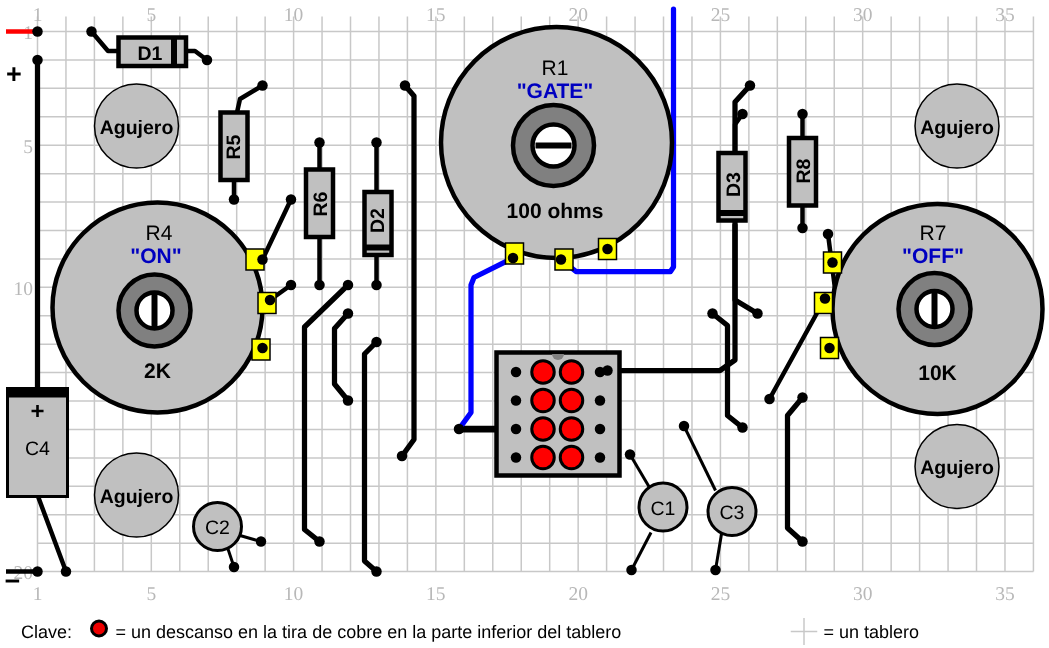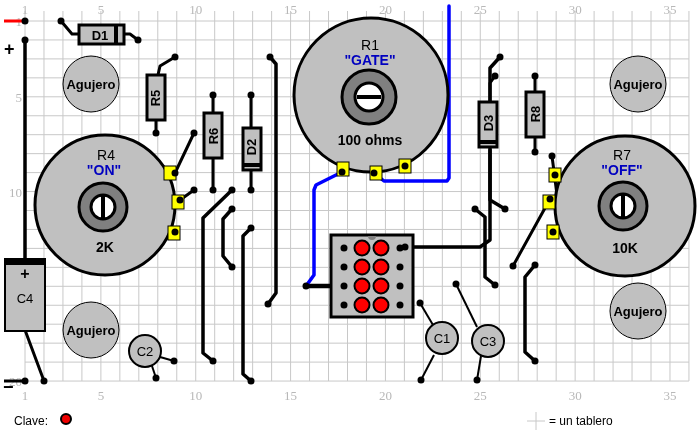--- a/index.html
+++ b/index.html
@@ -326,18 +326,19 @@
       <circle cx="405" cy="166" r="3.5"></circle>
       <circle cx="555" cy="175" r="3.5"></circle>
       <circle cx="550" cy="199" r="3.5"></circle>
       <circle cx="553" cy="232" r="3.5"></circle>
     </g>
 </svg>
 
 <div id="legend">
   <span style="left:14px">Clave:</span>
   <div class="break-dot" style="left:60px"></div>
+  <span style="left:77px">= un descanso en la tira de cobre en la parte inferior del tablero</span>
   <svg style="position:absolute;left:527px;top:2px" width="18" height="18">
     <line x1="9" y1="0" x2="9" y2="18" stroke="#c8c8c8" stroke-width="1"></line>
     <line x1="0" y1="9" x2="18" y2="9" stroke="#c8c8c8" stroke-width="1"></line>
   </svg>
   <span style="left:549px">= un tablero</span>
 </div>
 
 </body></html>

